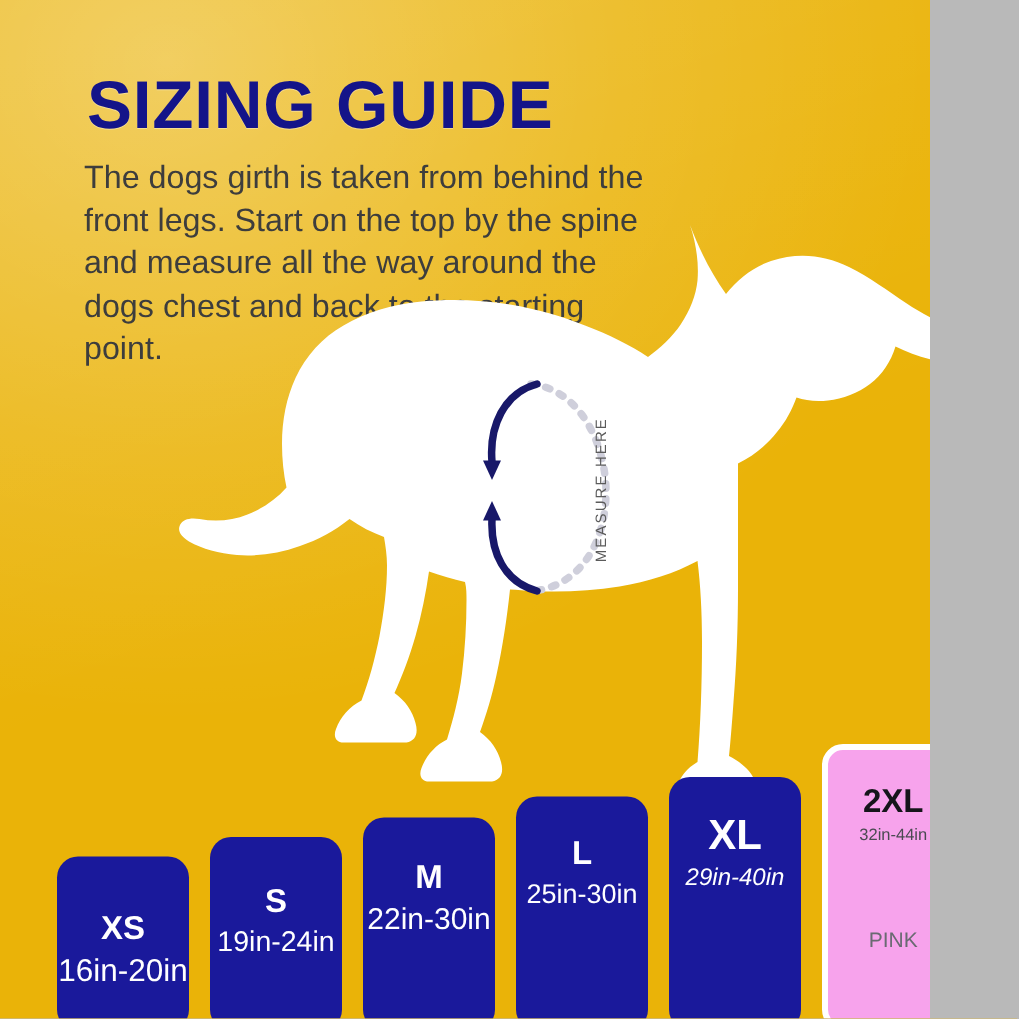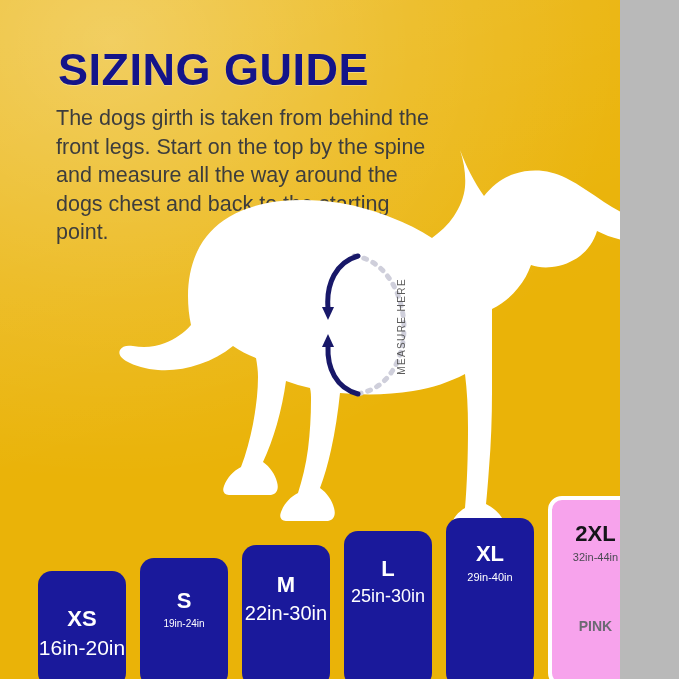--- a/index.html
+++ b/index.html
@@ -117,21 +117,21 @@
     white-space: nowrap;
   }
   .size-box .sz-range {
     color: #ffffff;
     font-weight: 400;
     line-height: 1;
     white-space: nowrap;
     margin-top: 7px;
   }
   .size-box .sz-note {
-    font-weight: 700;
+    font-weight: 400;
     line-height: 1;
     white-space: nowrap;
   }
 
   
   .size-box.highlight {
     background: #f7a3ec;
     border: 4px solid #ffffff;
   }
   .size-box.highlight .sz-code { color: #15151a; }
@@ -238,33 +238,33 @@
   </div>
   <div id="measure-label">MEASURE HERE</div>
 
   <div id="sizes">
       <div class="size-box" style="left: 38px; width: 88px; height: 116px; padding-top: 37px;">
         <div class="sz-code" style="font-size: 22px;">XS</div>
         <div class="sz-range" style="font-size: 21px;">16in-20in</div>
       </div>
       <div class="size-box" style="left: 140px; width: 88px; height: 129px; padding-top: 32px;">
         <div class="sz-code" style="font-size: 22px;">S</div>
-        <div class="sz-range" style="font-size: 10px;">19in-24in</div>
+        <div class="sz-range" style="font-size: 19px;">19in-24in</div>
       </div>
       <div class="size-box" style="left: 242px; width: 88px; height: 142px; padding-top: 29px;">
         <div class="sz-code" style="font-size: 22px;">M</div>
         <div class="sz-range" style="font-size: 20px;">22in-30in</div>
       </div>
       <div class="size-box" style="left: 344px; width: 88px; height: 156px; padding-top: 27px;">
         <div class="sz-code" style="font-size: 22px;">L</div>
         <div class="sz-range" style="font-size: 18px;">25in-30in</div>
       </div>
       <div class="size-box" style="left: 446px; width: 88px; height: 169px; padding-top: 25px;">
-        <div class="sz-code" style="font-size: 22px;">XL</div>
-        <div class="sz-range" style="font-size: 11px;">29in-40in</div>
+        <div class="sz-code" style="font-size: 28px;">XL</div>
+        <div class="sz-range" style="font-size: 16px; font-style: italic;">29in-40in</div>
       </div>
       <div class="size-box highlight" style="left: 548px; width: 95px; height: 191px; padding-top: 23px;">
         <div class="sz-code" style="font-size: 22px;">2XL</div>
         <div class="sz-range" style="font-size: 11px;">32in-44in</div>
         <div class="sz-note" style="font-size: 14px; margin-top: 56px;">PINK</div>
       </div>
     </div>
 
 </div>
 

